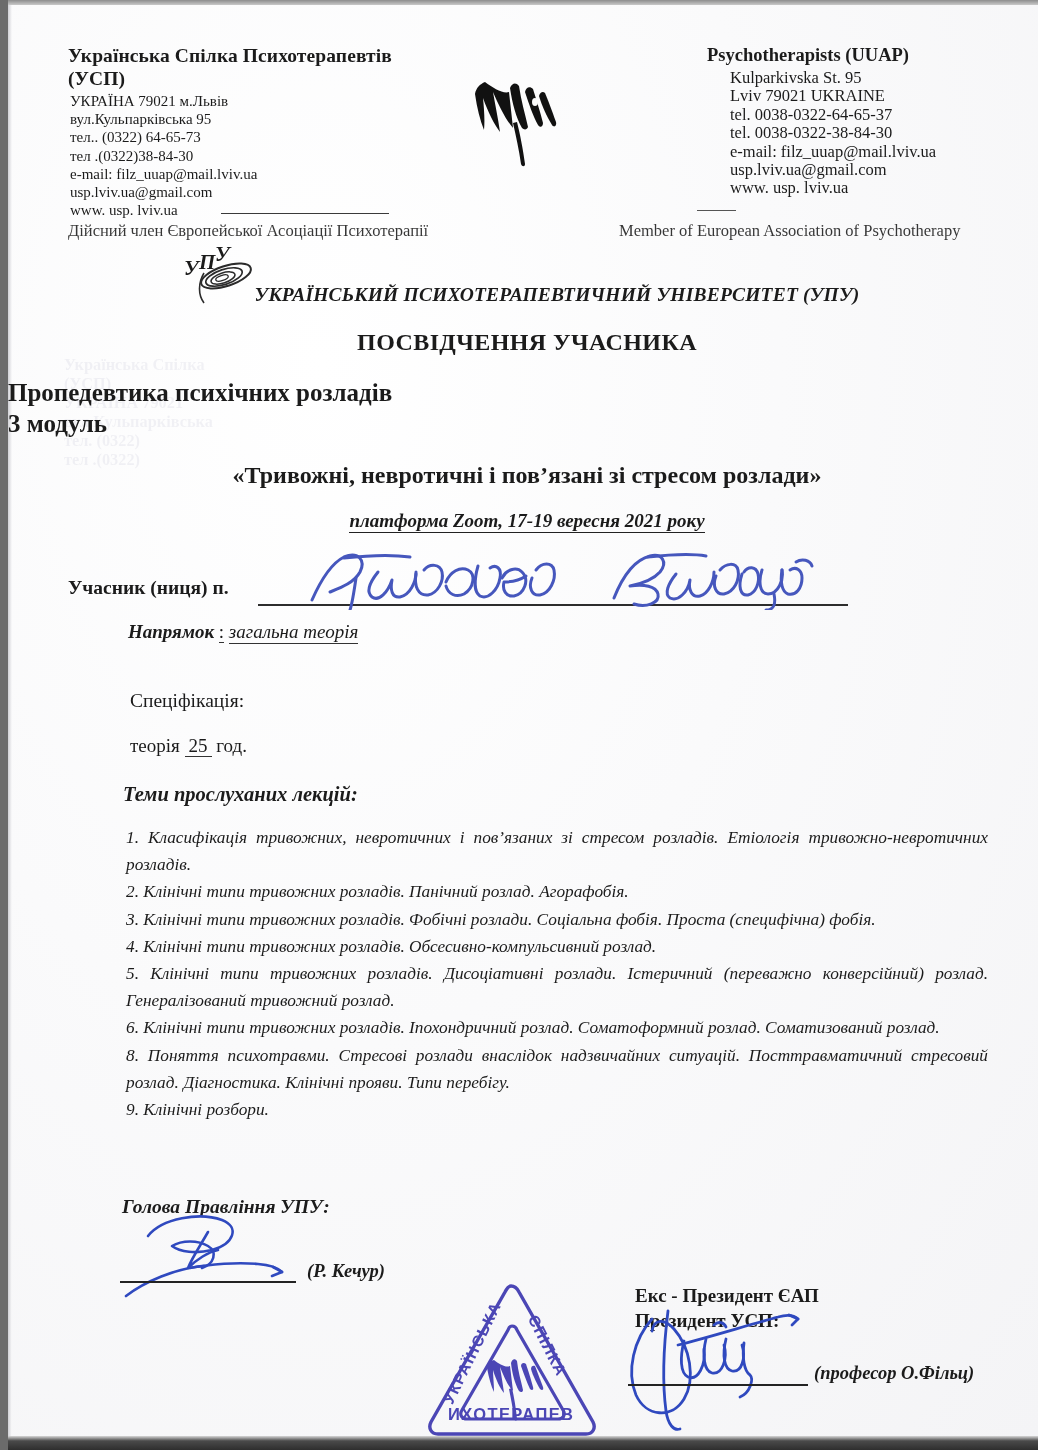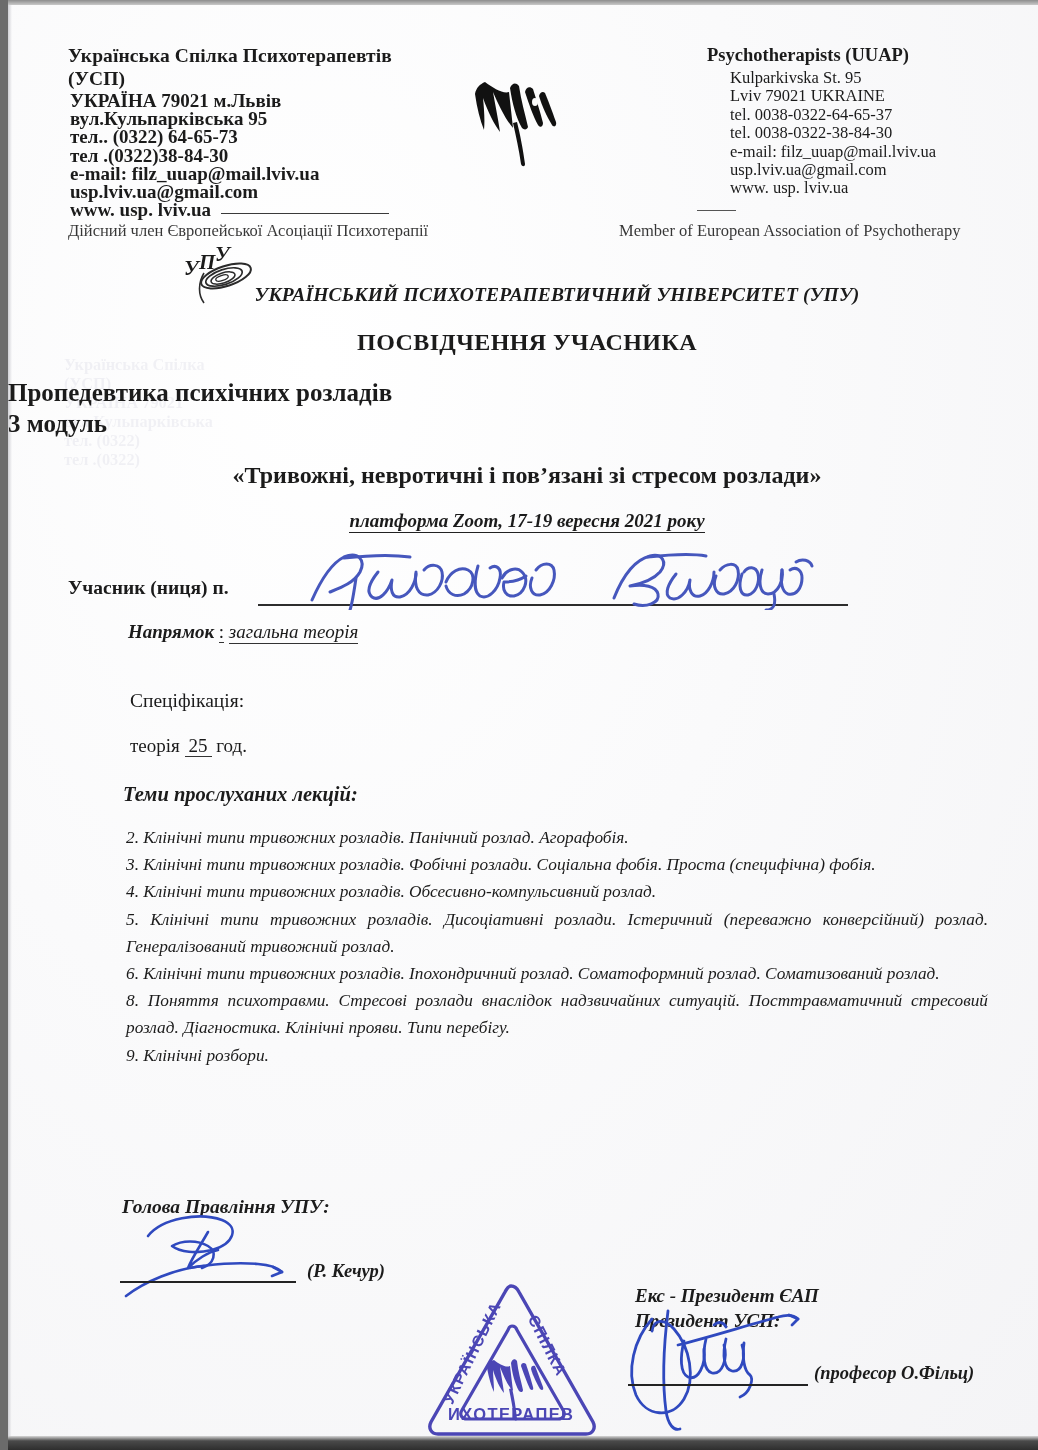--- a/index.html
+++ b/index.html
@@ -56,21 +56,21 @@
   }
 
   
   .hdr-left {
     position: absolute; left: 60px; top: 44px; width: 400px;
   }
   .hdr-left .org {
     font-weight: bold; font-size: 19.5px; line-height: 23px; letter-spacing: .1px;
   }
   .hdr-left .addr {
-    font-size: 19px; line-height: 18.2px; padding-left: 2px; padding-top: 2px; font-weight: bold;
+    font-size: 15px; line-height: 18.2px; padding-left: 2px; padding-top: 2px;
   }
   .hdr-left .addr div { white-space: nowrap; }
   .hdr-right {
     position: absolute; left: 600px; top: 44px; width: 400px; text-align: center;
   }
   .hdr-right .org {
     font-weight: bold; font-size: 18.5px; line-height: 23px;
   }
   .hdr-right .addr {
     font-size: 16.5px; line-height: 18.4px; padding-top: 2px; text-align: left;
@@ -175,21 +175,21 @@
   .sig1-line {
     position: absolute; left: 112px; top: 1281px; width: 176px; height: 2px; background: #232323;
   }
   .sig1-name {
     position: absolute; left: 299px; top: 1261px; font-weight: bold; font-style: italic;
     font-size: 18.5px;
   }
   .sig1-hw { position: absolute; left: 110px; top: 1210px; width: 230px; height: 90px; }
 
   .sig2-label {
-    position: absolute; left: 627px; top: 1283px; font-weight: bold; font-style: italic;
+    position: absolute; left: 627px; top: 1283px; font-weight: bold; 
     font-size: 19px; line-height: 25px;
   }
   .sig2-line {
     position: absolute; left: 620px; top: 1384px; width: 180px; height: 2px; background: #232323;
   }
   .sig2-name {
     position: absolute; left: 806px; top: 1363px; font-weight: bold; font-style: italic;
     font-size: 18.5px; white-space: nowrap;
   }
   .sig2-hw { position: absolute; left: 610px; top: 1295px; width: 240px; height: 140px; }
@@ -327,20 +327,21 @@
 
   <div class="spec-label">Спеціфікація:</div>
   <div class="hours-row">
     <span>теорія</span>
     <span class="num">25</span>
     <span>год.</span>
   </div>
 
   <div class="topics-label">Теми прослуханих лекцій:</div>
   <div class="topics">
+    <p class="j">1. Класифікація тривожних, невротичних і пов’язаних зі стресом розладів. Етіологія тривожно-невротичних розладів.</p>
     <p>2. Клінічні типи тривожних розладів. Панічний розлад. Агорафобія.</p>
     <p>3. Клінічні типи тривожних розладів. Фобічні розлади. Соціальна фобія. Проста (специфічна) фобія.</p>
     <p>4. Клінічні типи тривожних розладів. Обсесивно-компульсивний розлад.</p>
     <p class="j">5. Клінічні типи тривожних розладів. Дисоціативні розлади. Істеричний (переважно конверсійний) розлад. Генералізований тривожний розлад.</p>
     <p class="j">6. Клінічні типи тривожних розладів. Іпохондричний розлад. Соматоформний розлад. Соматизований розлад.</p>
     <p class="j">8. Поняття психотравми. Стресові розлади внаслідок надзвичайних ситуацій. Посттравматичний стресовий розлад. Діагностика. Клінічні прояви. Типи перебігу.</p>
     <p>9. Клінічні  розбори.</p>
   </div>
 
   <div class="sig1-label">Голова Правління УПУ:</div>

